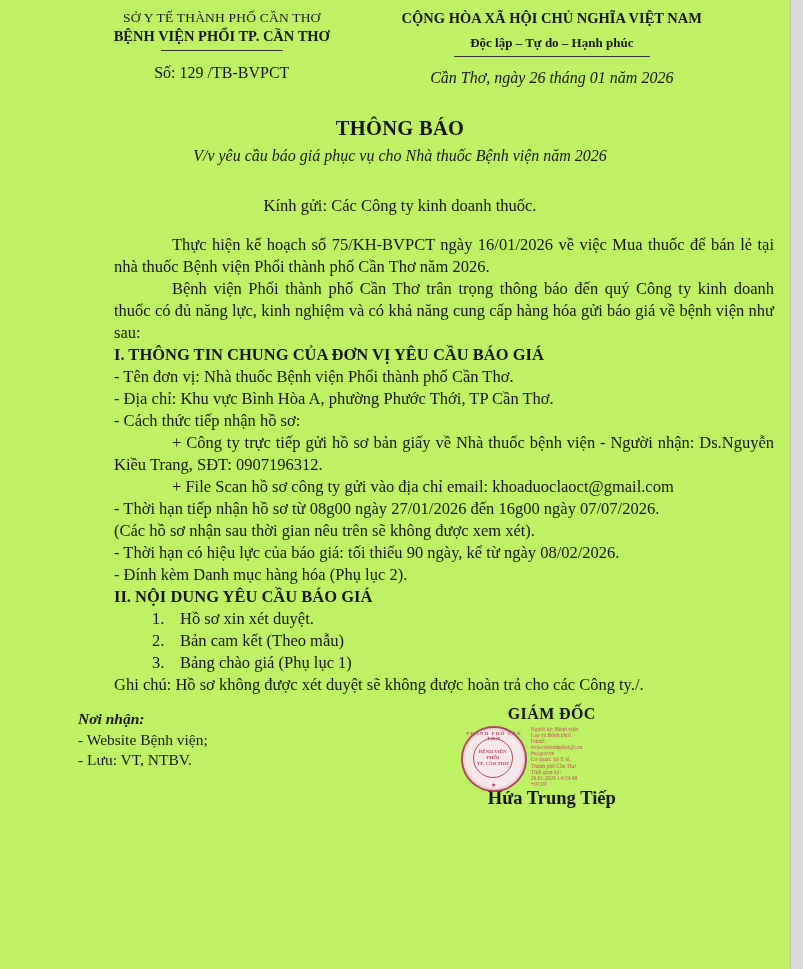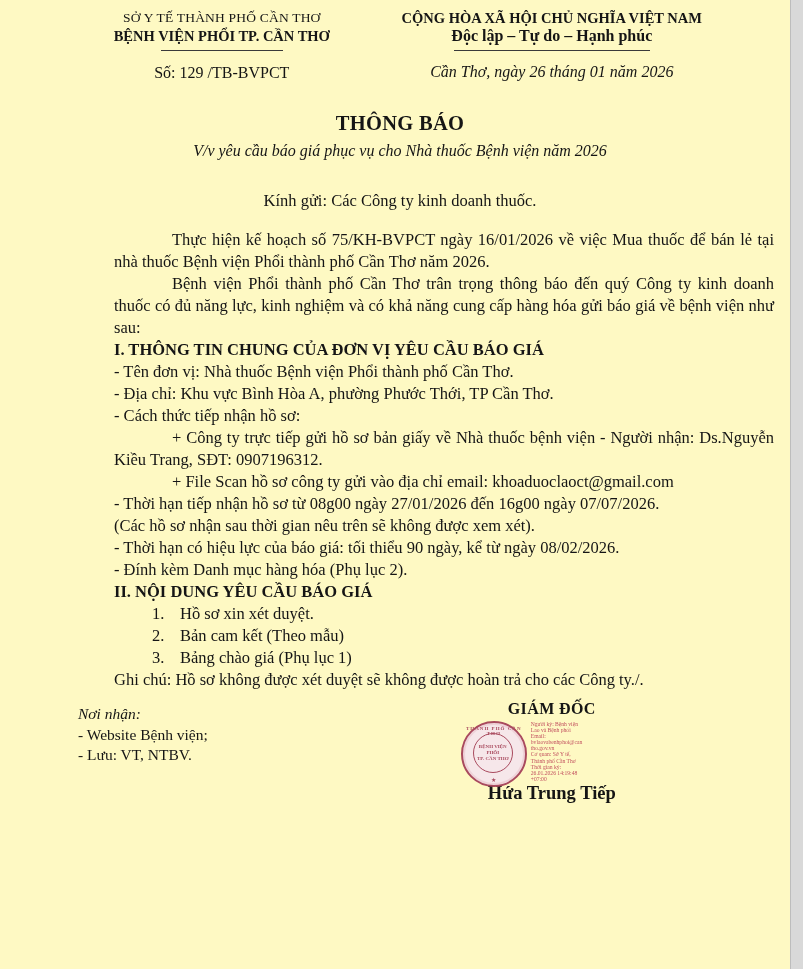--- a/index.html
+++ b/index.html
@@ -1,58 +1,58 @@
 <!DOCTYPE html>
 <html><head>
 <meta charset="utf-8">
 <style>
   html,body{margin:0;padding:0;background:#ffffff;}
   .page{
     position:relative;
     width:803px;height:969px;
-    background:#fef9c3;
+    background:#bef264;
     font-family:"Liberation Serif","DejaVu Serif",serif;
     color:#151515;
     overflow:hidden;
     box-sizing:border-box;
     padding:10px 73px 0 70px;
   }
   .scroll-strip{
     position:absolute;top:0;right:0;width:13px;height:969px;
     background:#d9d9d9;border-left:1px solid #bdbdbd;box-sizing:border-box;
   }
   
   .hdr{display:flex;width:660px;}
   .hdr-left{width:46%;text-align:center;}
   .hdr-right{width:54%;text-align:center;}
   .hdr-left .l1{font-size:13.5px;letter-spacing:.2px;}
   .hdr-left .l2{font-size:14.5px;font-weight:bold;margin-top:2px;}
   .hdr-right .l1{font-size:14.5px;font-weight:bold;}
-  .hdr-right .l2{font-size:16px;font-weight:bold;margin-top:0;}
+  .hdr-right .l2{font-size:13px;font-weight:bold;margin-top:8px;}
   .rule{height:0;border-bottom:1.6px solid #3a3a3a;margin:5px auto 0 auto;}
   .rule.left{width:122px;}
   .rule.right{width:196px;}
   .doc-number{font-size:16px;margin-top:13px;}
   .place-date{font-size:16px;font-style:italic;margin-top:12px;}
   
   .title{ text-align:center;font-size:20.5px;font-weight:bold;margin-top:30px;letter-spacing:.3px;}
   .subtitle{text-align:center;font-size:16px;font-style:italic;margin-top:7px;}
   .salutation{text-align:center;font-size:16.5px;margin-top:31px;}
   
   .body{width:660px;font-size:16.5px;line-height:22px;text-align:justify;margin-top:18px;margin-left:44px;}
   .body p{margin:0;}
   .ind{text-indent:58px;}
   .sec-head{font-weight:bold;text-align:left;}
   .num-row{display:flex;padding-left:38px;text-align:left;}
   .num-row .num{width:20px;flex:none;}
   .num-row .txt{padding-left:8px;}
   
   .footer{display:flex;width:660px;margin-top:3px;}
   .f-left{width:46%;padding-left:8px;box-sizing:border-box;font-size:15.5px;line-height:20.5px;padding-top:10px;}
-  .f-left .nn{font-weight:normal;font-style:italic;}
+  .f-left .nn{font-weight:bold;font-style:italic;}
   .f-right{width:54%;text-align:center;padding-top:6px;}
   .f-right .gd{font-size:16px;font-weight:bold;letter-spacing:.4px;}
   .stamp-row{display:flex;justify-content:center;align-items:flex-start;margin-top:3px;margin-left:-28px;}
   .stamp{
     position:relative;flex:none;width:62px;height:62px;border-radius:50%;
     border:2.5px solid #a94a5e;background:#f6e7ea;
     box-shadow:inset 0 0 0 2px #efd3d9;
   }
   .stamp-inner{
     position:absolute;left:10px;top:10px;width:38px;height:38px;border-radius:50%;

